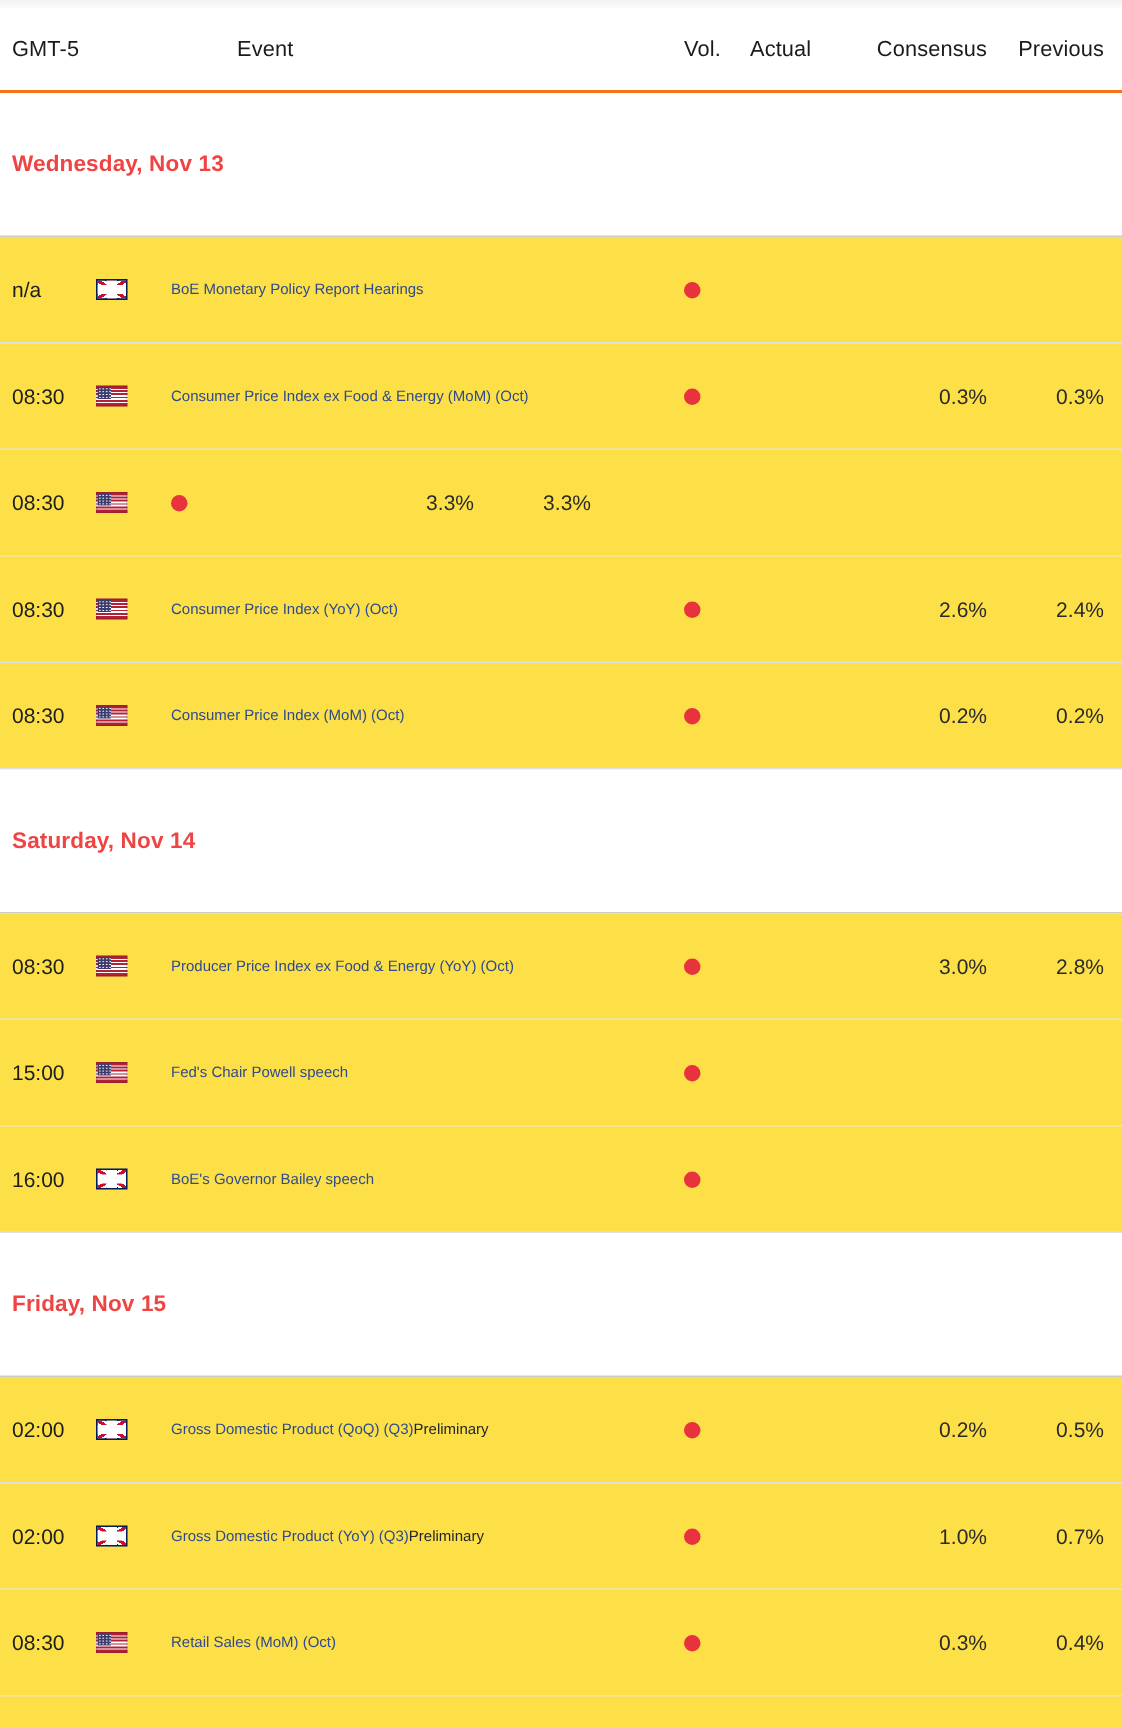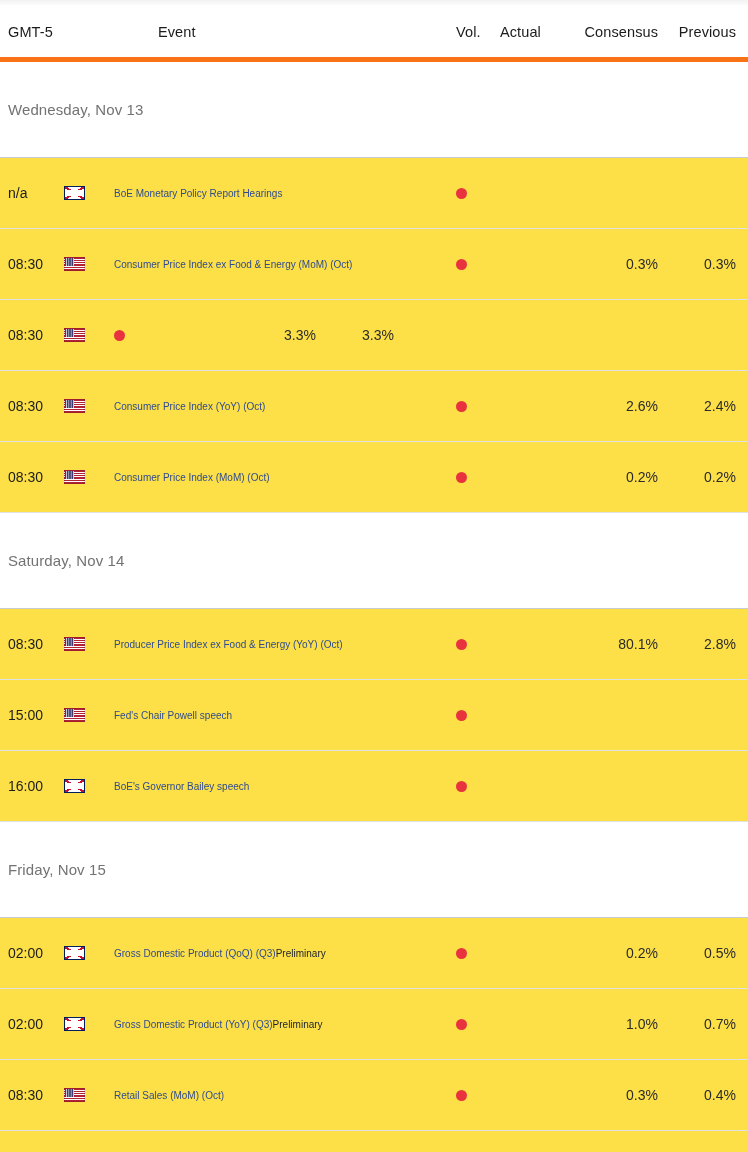--- a/index.html
+++ b/index.html
@@ -34,21 +34,21 @@
   .col-actual    { width: 78px;  flex: 0 0 78px; }
   .col-consensus { width: 88px;  flex: 0 0 88px; }
   .col-previous  { width: 72px;  flex: 0 0 72px; }
 
   
   .header-row {
     display: flex;
     align-items: center;
     height: 56px;
     padding: 0 10px 0 8px;
-    border-bottom: 5px solid #f97316;
+    border-bottom: 2px solid #f97316;
     font-size: 14.5px;
     color: #1b1b1b;
     letter-spacing: .1px;
   }
   .header-row .hcell { white-space: nowrap; }
   .h-time   { text-align: left; }
   .h-event  { text-align: left; padding-left: 44px; }
   .h-vol    { text-align: left; }
   .h-actual { text-align: left; }
   .h-consensus { text-align: right; padding-right: 8px; }
@@ -58,22 +58,22 @@
   .day-heading {
     display: flex;
     align-items: center;
     height: 96px;
     padding: 0 8px;
     border-bottom: 1px solid #c9ccce;
     background: #ffffff;
   }
   .day-heading-text {
     font-size: 15px;
-    font-weight: normal;
-    color: #737373;
+    font-weight: bold;
+    color: #ef4444;
     letter-spacing: .1px;
   }
 
   
   .event-row {
     display: flex;
     align-items: center;
     height: 71px;
     padding: 0 10px 0 8px;
     border-bottom: 1px solid #dfe1e3;
@@ -307,21 +307,21 @@
         <div class="cell-flag col-flag">
           <span class="flag flag-us">
             <span class="us-canton"></span>
           </span>
         </div>
         <div class="cell-event col-event"><span>Producer Price Index ex Food &amp; Energy (YoY) (Oct)</span></div>
         <div class="cell-vol col-vol">
           <span class="vol-dot" style="background: rgb(232, 51, 63);"></span>
         </div>
         <div class="cell-actual col-actual"></div>
-        <div class="cell-consensus col-consensus">80.1%</div>
+        <div class="cell-consensus col-consensus">3.0%</div>
         <div class="cell-previous col-previous">2.8%</div>
       </div>
       <div class="event-row">
         <div class="cell-time col-time">15:00</div>
         <div class="cell-flag col-flag">
           <span class="flag flag-us">
             <span class="us-canton"></span>
           </span>
         </div>
         <div class="cell-event col-event"><span>Fed's Chair Powell speech</span></div>

